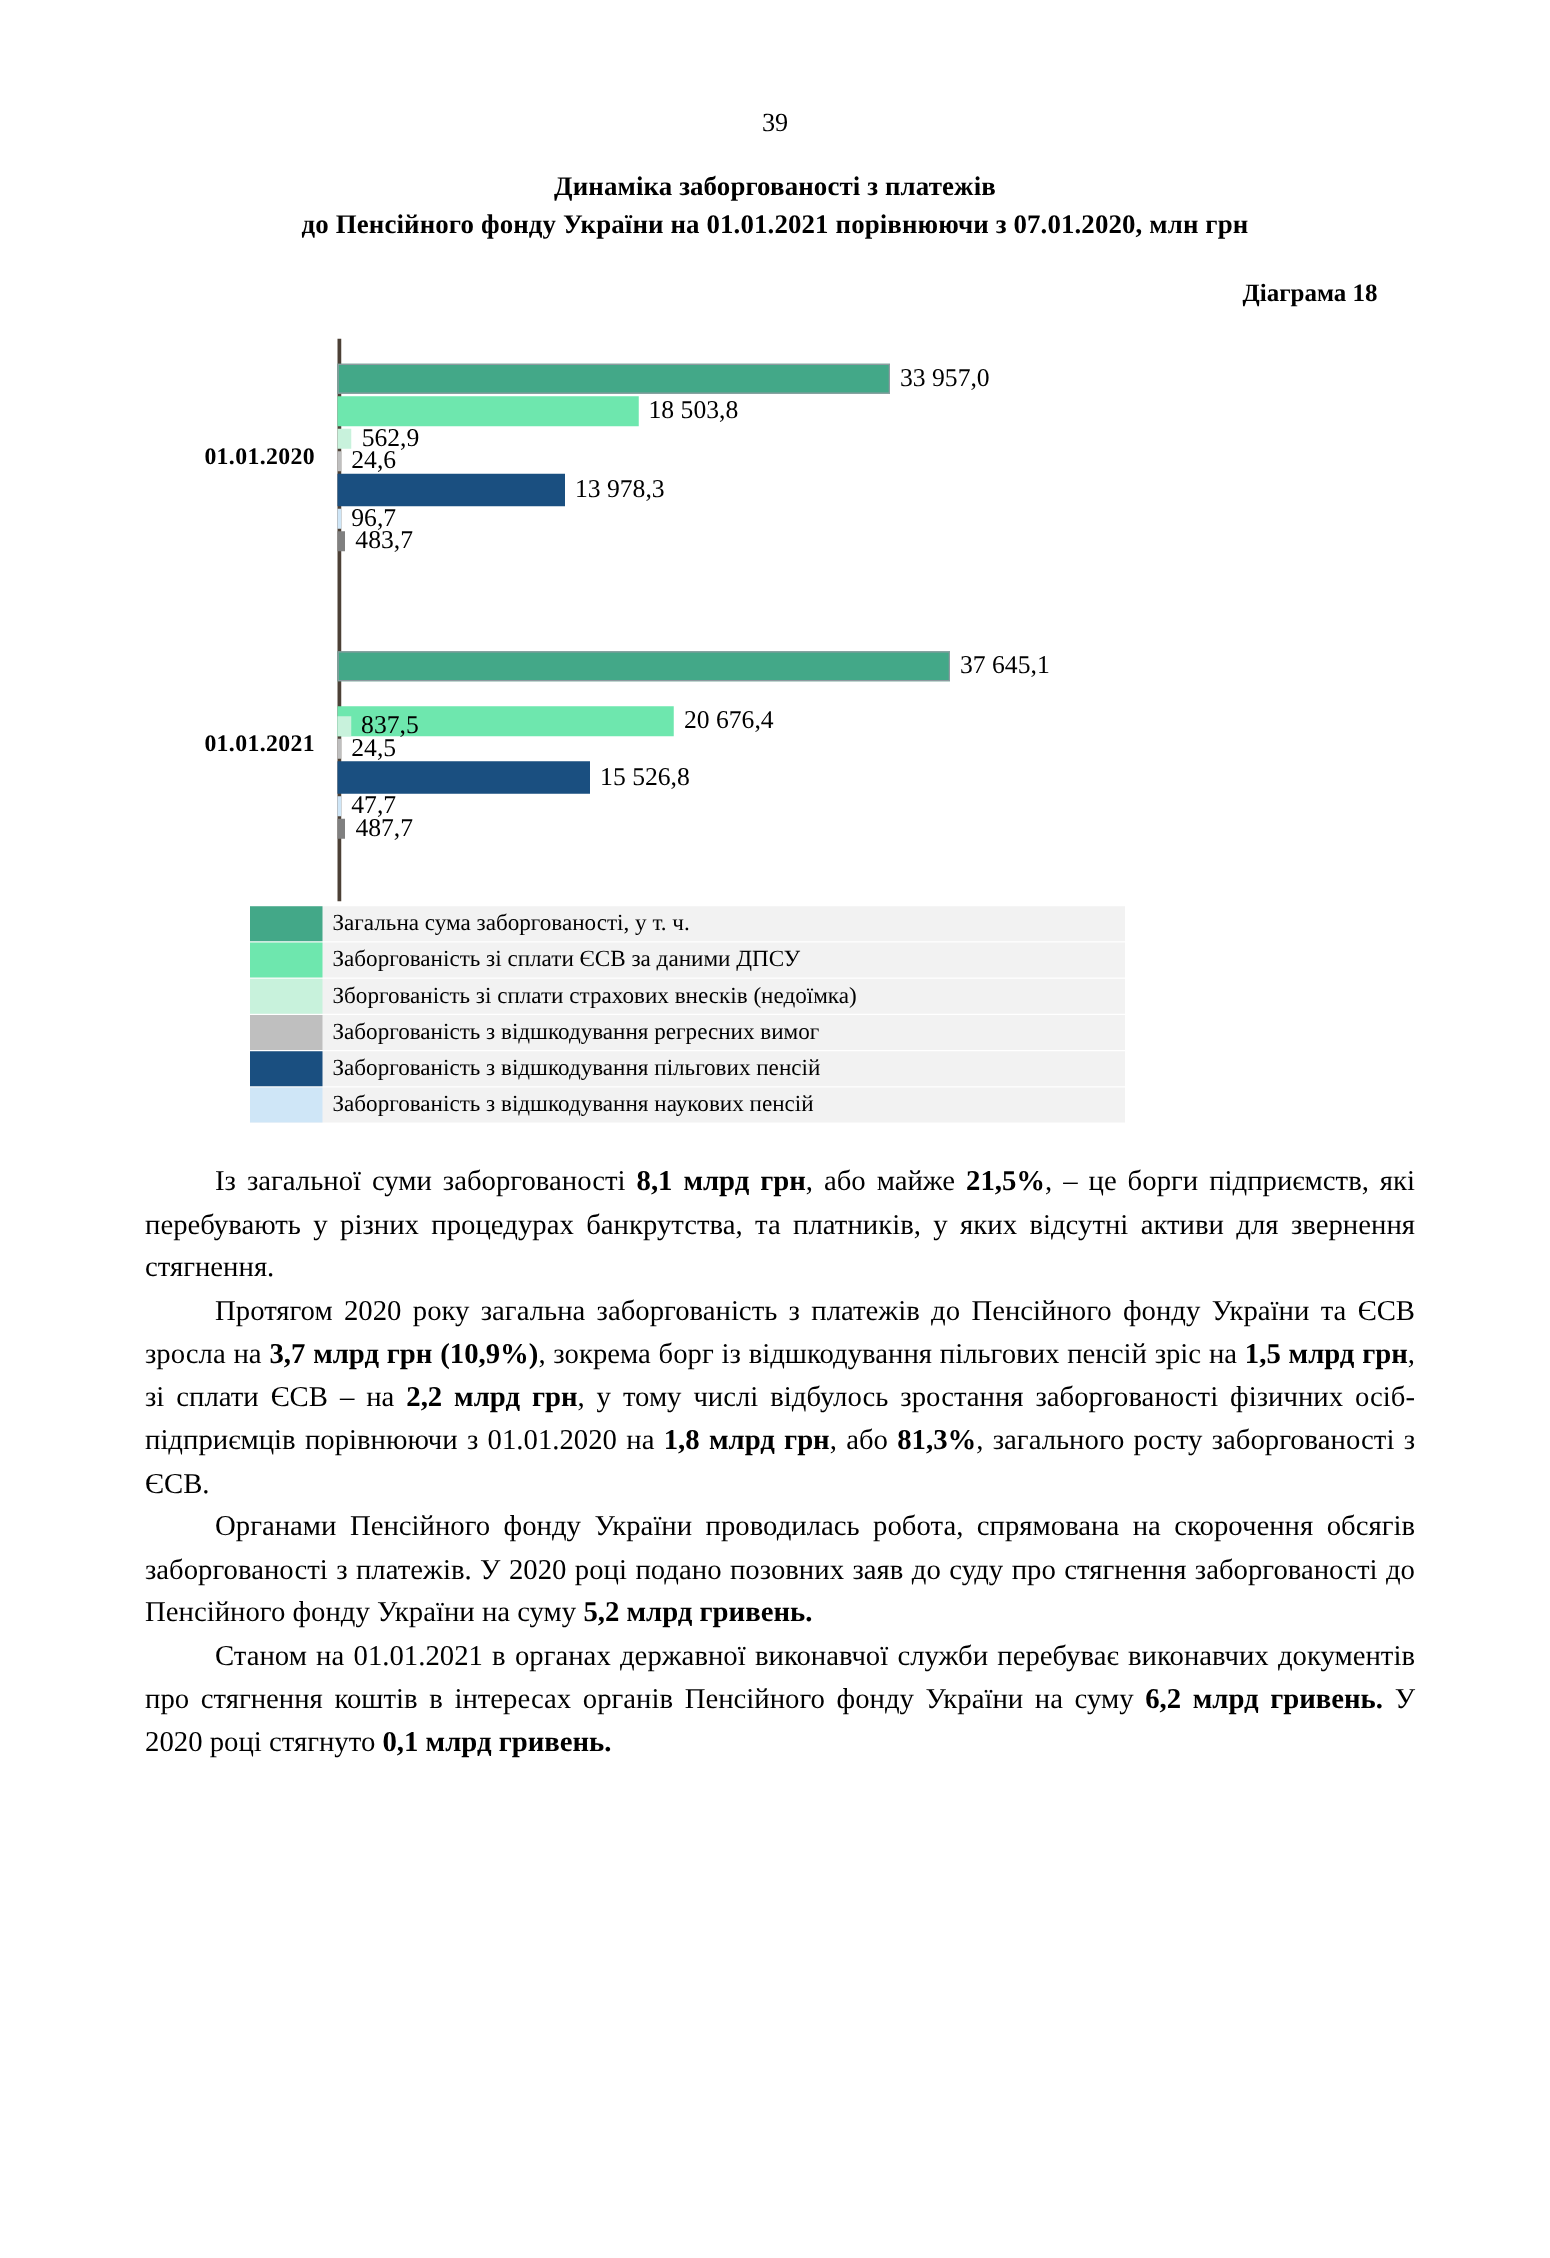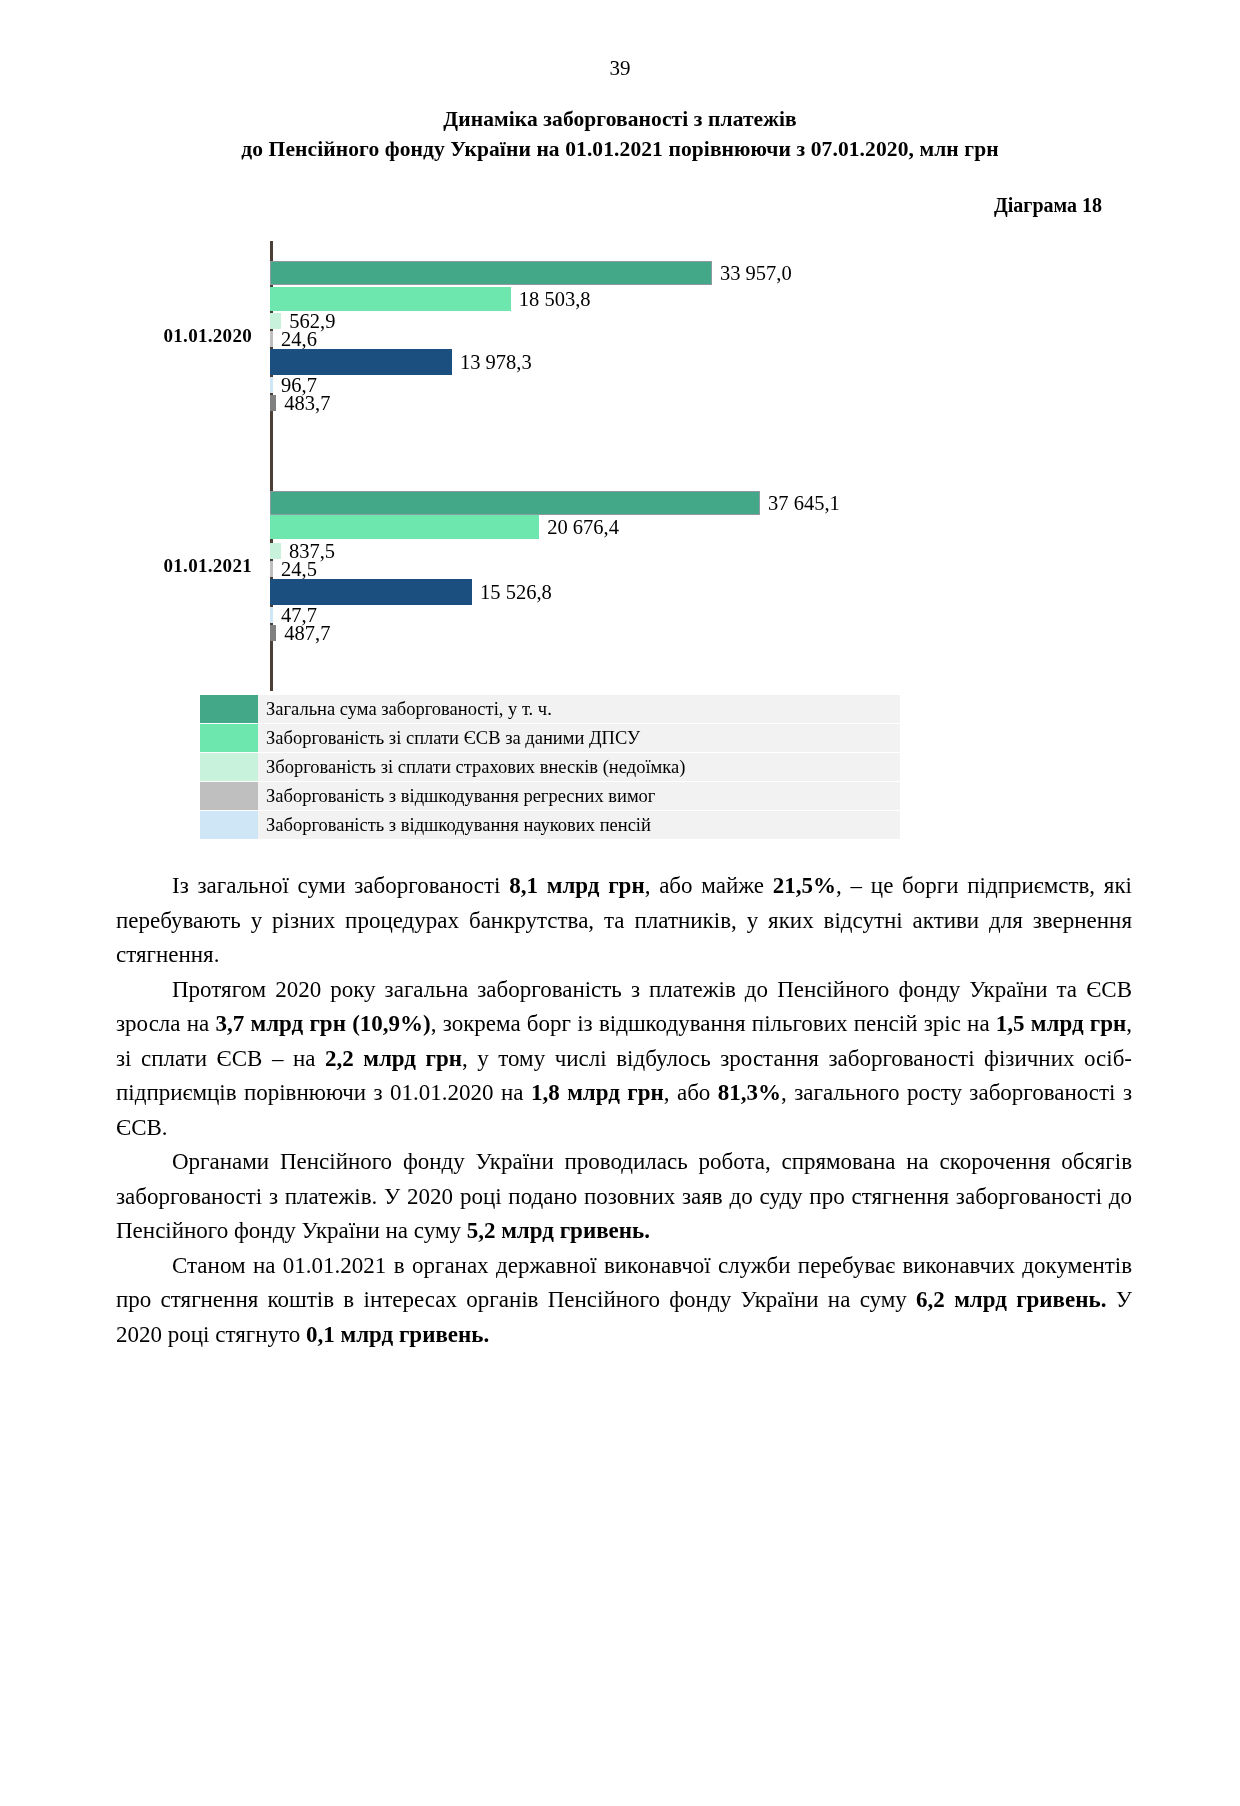--- a/index.html
+++ b/index.html
@@ -10,21 +10,21 @@
     font-family:"Liberation Serif", serif;
     color:#000000;
     position:relative;
     overflow:hidden;
   }
   .page { position:relative; width:1240px; height:1806px; }
 
   .page-number {
     text-align:center;
     font-size:21px;
-    padding-top:58px;
+    padding-top:88px;
     line-height:1;
   }
 
   .doc-title {
     text-align:center;
     font-weight:bold;
     font-size:21.5px;
     line-height:1.38;
     margin-top:26px;
     letter-spacing:0.1px;
@@ -174,21 +174,21 @@
             <div class="bar" style="width: 6.29599px; background: rgb(128, 128, 128);"></div>
             <div class="bar-value" style="left: 14.296px;">483,7</div>
           </div>
           <div class="group-label" style="top: 64px;">01.01.2020</div>
         </div>
         <div class="group" style="top: 250px;">
           <div class="bar-row" style="top: 0px; height: 24px; width: 790px; padding-left: 28px;">
             <div class="bar outlined" style="width: 490px; background: rgb(67, 168, 136);"></div>
             <div class="bar-value" style="left: 498px;">37 645,1</div>
           </div>
-          <div class="bar-row" style="top: 24px; height: 24px; width: 790px; padding-left: 30px;">
+          <div class="bar-row" style="top: 44px; height: 24px; width: 790px; padding-left: 30px;">
             <div class="bar" style="width: 269.13px; background: rgb(110, 231, 174);"></div>
             <div class="bar-value" style="left: 277.13px;">20 676,4</div>
           </div>
           <div class="bar-row" style="top: 52px; height: 16px; width: 790px;">
             <div class="bar" style="width: 10.9012px; background: rgb(200, 242, 220);"></div>
             <div class="bar-value" style="left: 18.9012px;">837,5</div>
           </div>
           <div class="bar-row" style="top: 70px; height: 16px; width: 790px;">
             <div class="bar" style="width: 3px; background: rgb(191, 191, 191);"></div>
             <div class="bar-value" style="left: 11px;">24,5</div>
@@ -219,20 +219,24 @@
         <div class="legend-swatch" style="background: rgb(110, 231, 174);"></div>
         <div class="legend-text">Заборгованість зі сплати ЄСВ за даними ДПСУ</div>
       </div>
       <div class="legend-row">
         <div class="legend-swatch" style="background: rgb(200, 242, 220);"></div>
         <div class="legend-text">Зборгованість зі сплати страхових внесків (недоїмка)</div>
       </div>
       <div class="legend-row">
         <div class="legend-swatch" style="background: rgb(191, 191, 191);"></div>
         <div class="legend-text">Заборгованість з відшкодування регресних вимог</div>
+      </div>
+      <div class="legend-row">
+        <div class="legend-swatch" style="background: rgb(26, 79, 128);"></div>
+        <div class="legend-text">Заборгованість з відшкодування пільгових пенсій</div>
       </div>
       <div class="legend-row">
         <div class="legend-swatch" style="background: rgb(207, 230, 247);"></div>
         <div class="legend-text">Заборгованість з відшкодування наукових пенсій</div>
       </div>
     </div>
 
   <div class="body-text" id="body-text">
       <p><span>Із загальної суми заборгованості </span><b>8,1 млрд грн</b><span>, або майже </span><b>21,5%</b><span>, – це борги підприємств, які перебувають у різних процедурах банкрутства, та платників, у яких відсутні активи для звернення стягнення.</span></p>
       <p><span>Протягом 2020 року загальна заборгованість з платежів до Пенсійного фонду України та ЄСВ зросла на </span><b>3,7 млрд грн (10,9%)</b><span>, зокрема борг із відшкодування пільгових пенсій зріс на </span><b>1,5 млрд грн</b><span>, зі сплати ЄСВ – на </span><b>2,2 млрд грн</b><span>, у тому числі відбулось зростання заборгованості фізичних осіб-підприємців порівнюючи з 01.01.2020 на </span><b>1,8 млрд грн</b><span>, або </span><b>81,3%</b><span>, загального росту заборгованості з ЄСВ.</span></p>

